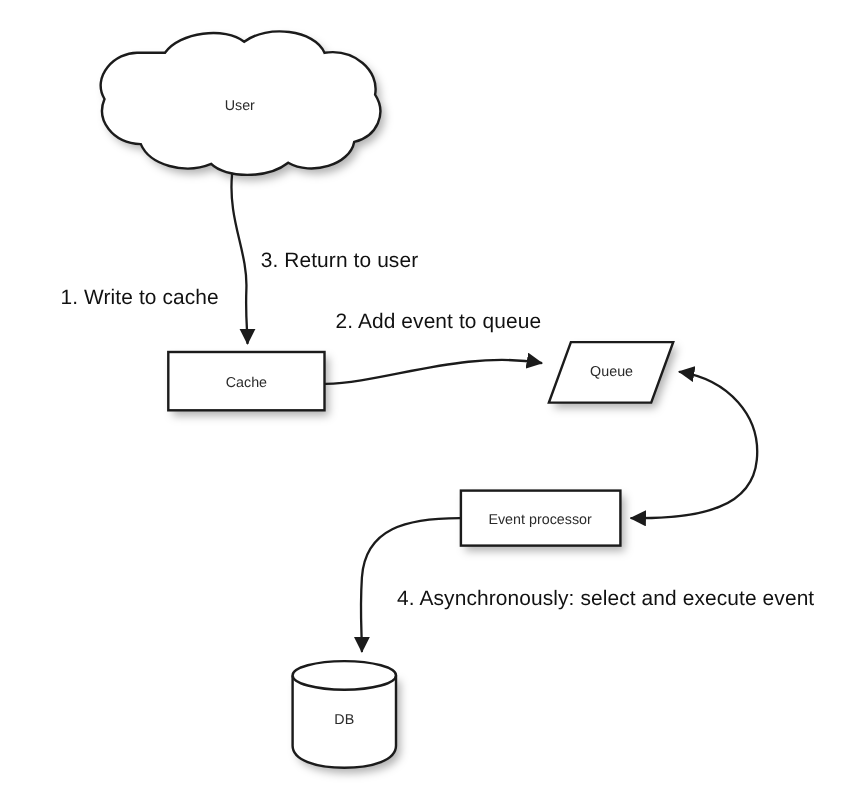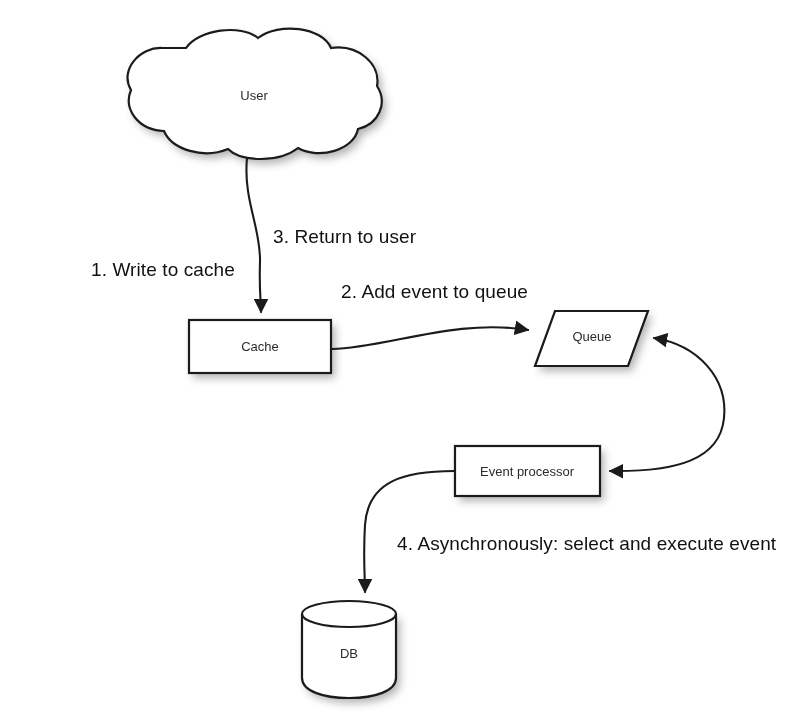--- a/index.html
+++ b/index.html
@@ -15,21 +15,20 @@
     overflow: hidden;
     font-family: "Liberation Sans", sans-serif;
     color: #1a1a1a;
   }
   #canvas {
     position: absolute;
     left: 0;
     top: 0;
     width: 722px;
     height: 728px;
-    margin-left: 36px;
   }
   .diagram-svg {
     position: absolute;
     left: 0;
     top: 0;
     width: 786px;
     height: 728px;
   }
   
   text.node-label {

